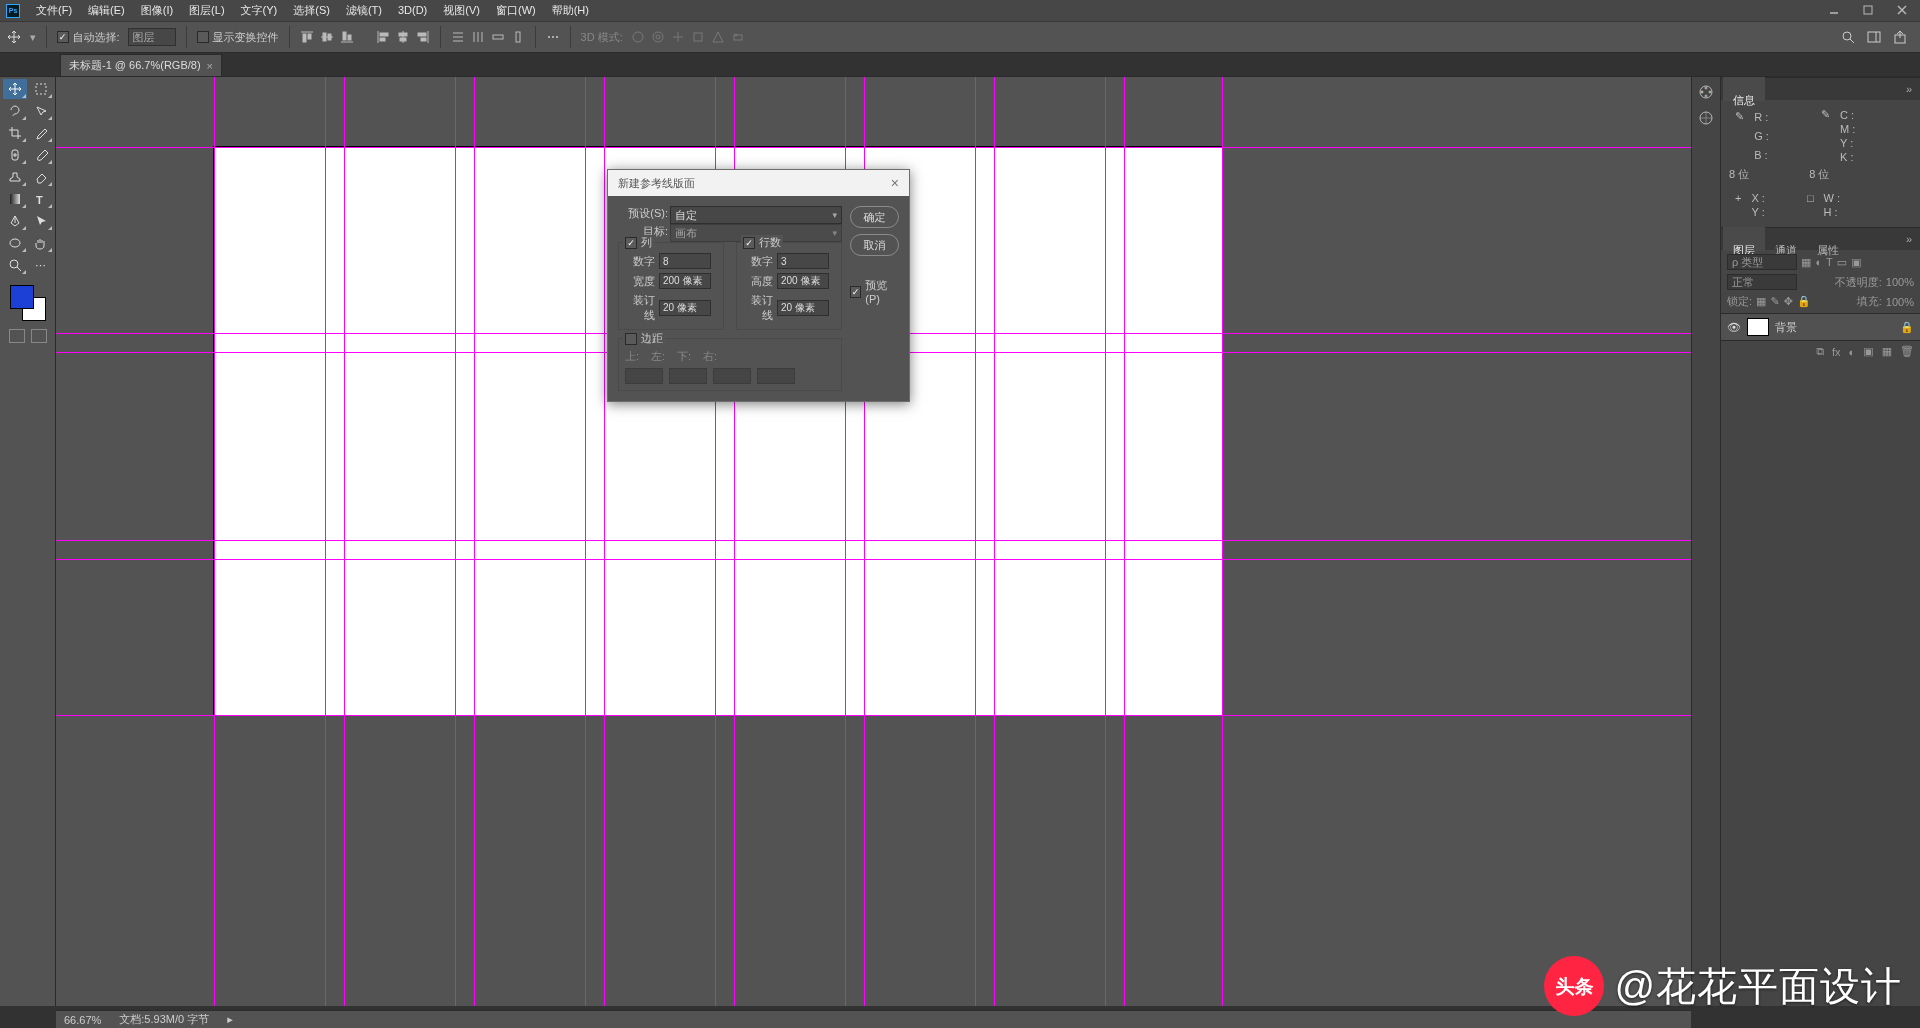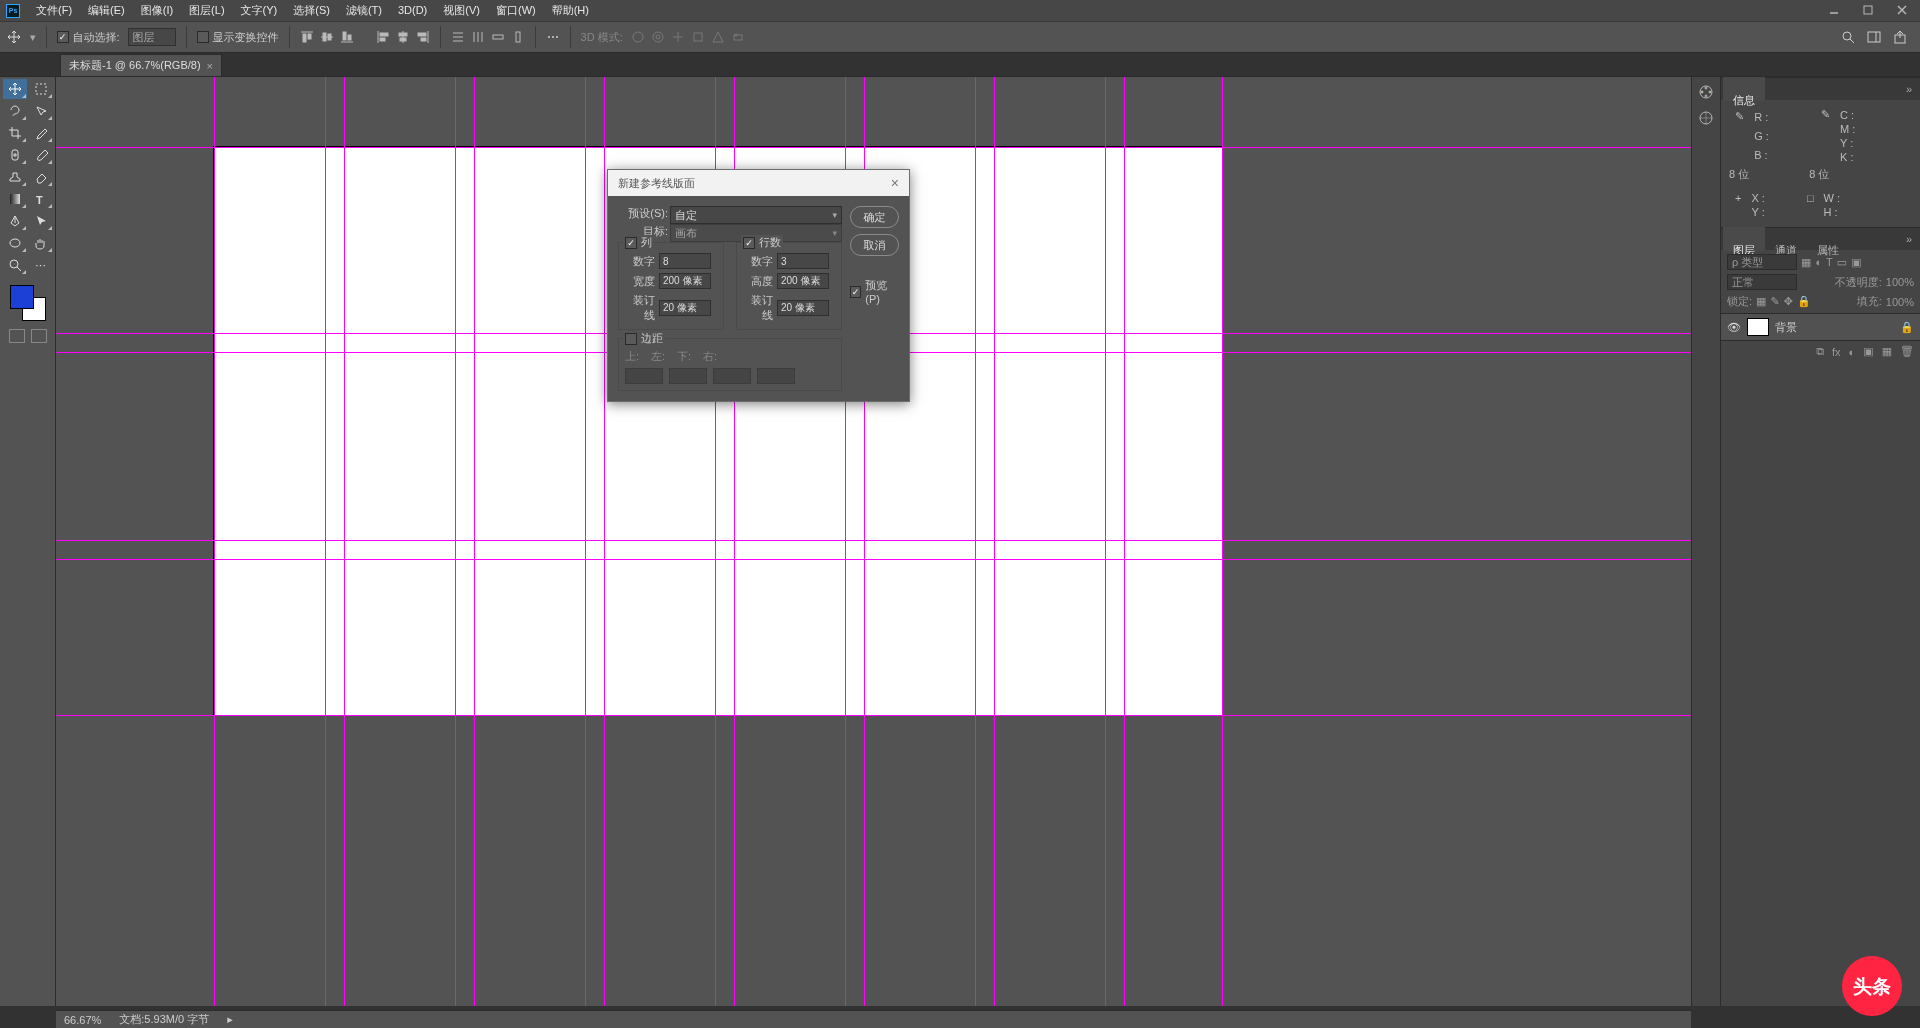--- a/index.html
+++ b/index.html
@@ -663,13 +663,14 @@
       <div class="chk" style="margin-top:16px">
           <div class="box on"></div>
           <span>预览(P)</span>
         </div>
     </div>
   </div>
 </div>
 
 <div class="watermark">
   <div class="logo">头条</div>
+  <div class="txt">@花花平面设计</div>
 </div>
 
 </body></html>

